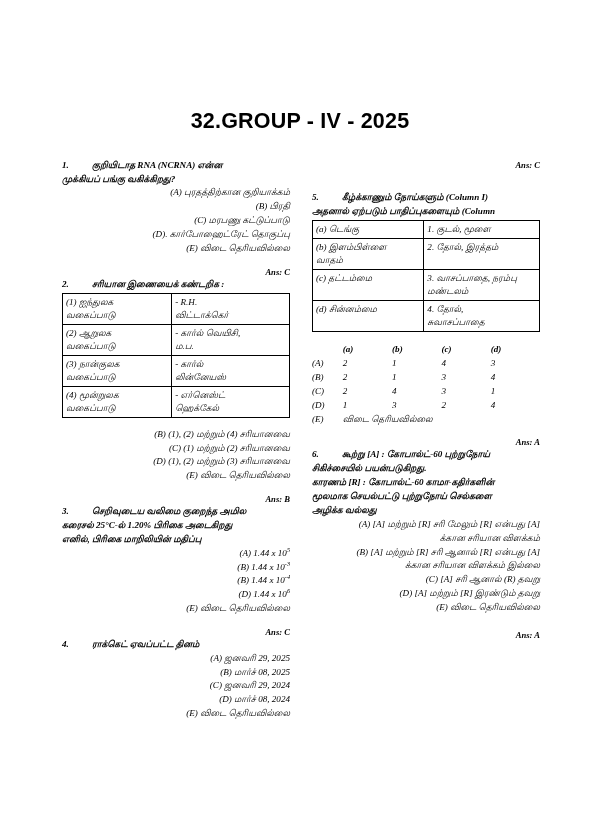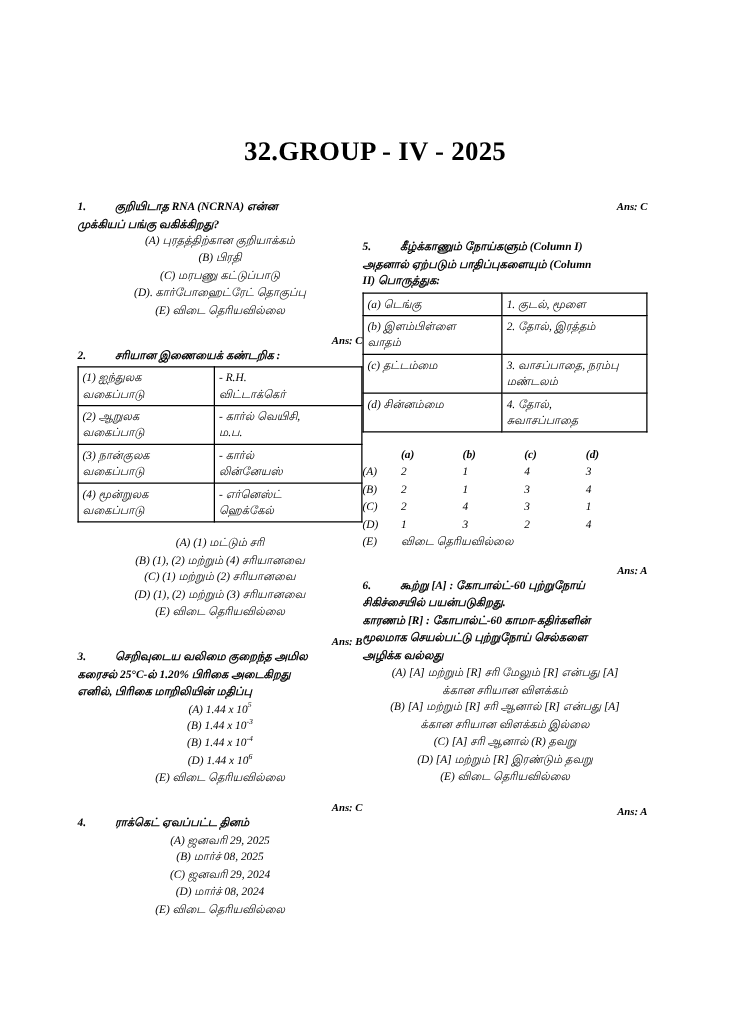--- a/index.html
+++ b/index.html
@@ -17,35 +17,36 @@
   }
   .page {
     width: 600px;
     height: 823px;
     box-sizing: border-box;
     padding: 0;
     position: relative;
   }
   .title {
     text-align: center;
-    font-family: Liberation Serif, serif;
+    font-family: Liberation Sans, sans-serif;
     font-weight: bold;
     font-size: 21.5px;
     letter-spacing: 0.2px;
     margin: 0;
     padding-top: 110px;
     padding-bottom: 0;
     line-height: 1.1;
   }
   .columns {
     display: flex;
     flex-direction: row;
     align-items: flex-start;
     padding: 0 56px 0 62px;
     margin-top: 25px;
+    gap: 22px;
   }
   .col {
     width: 228px;
     flex: 0 0 228px;
   }
   .col.right {
     width: 228px;
     flex: 0 0 228px;
   }
 
@@ -69,21 +70,21 @@
     line-height: 1.42;
     text-align: justify;
     margin: 0 0 1px 0;
     font-family: Liberation Serif, serif;
   }
   .opt {
     font-style: italic;
     font-size: 9.1px;
     line-height: 1.52;
     margin: 0;
-    text-align: center;
+    text-align: right;
   }
   .ans {
     font-style: italic;
     font-weight: bold;
     font-size: 8.6px;
     line-height: 1.4;
     margin: 0;
     text-align: right;
   }
   .sp-m { height: 10px; }
@@ -208,21 +209,20 @@
               </td>
               <td class="c2">
                 <span>- எர்னெஸ்ட்</span><br>
                 <span>ஹெக்கேல்</span>
               </td>
             </tr>
           </tbody>
         </table>
 
         <div class="sp-m"></div>
-        <div class="opt">(A) (1) மட்டும் சரி</div>
         <div class="opt">(B) (1), (2) மற்றும் (4) சரியானவை</div>
         <div class="opt">(C) (1) மற்றும் (2) சரியானவை</div>
         <div class="opt">(D) (1), (2) மற்றும் (3) சரியானவை</div>
         <div class="opt">(E) விடை தெரியவில்லை</div>
       </div>
 
       <div class="sp-m"></div>
       <div class="ans">Ans: B</div>
 
       <div>
@@ -267,21 +267,20 @@
 
       <div class="ans">Ans: C</div>
 
       <div class="sp-xl"></div>
 
       <div>
         <div class="q-head">
           <span class="q-num">5.</span><span>கீழ்க்காணும் நோய்களும் (Column I)</span>
         </div>
         <div class="q-body">அதனால் ஏற்படும் பாதிப்புகளையும் (Column</div>
-        <div class="q-body">II) பொருத்துக:</div>
 
         <table class="bordered q5">
           <tbody>
             <tr>
               <td class="c1">
                 <span>(a) டெங்கு</span>
               </td>
               <td class="c2">
                 <span>1. குடல், மூளை</span>
               </td>

